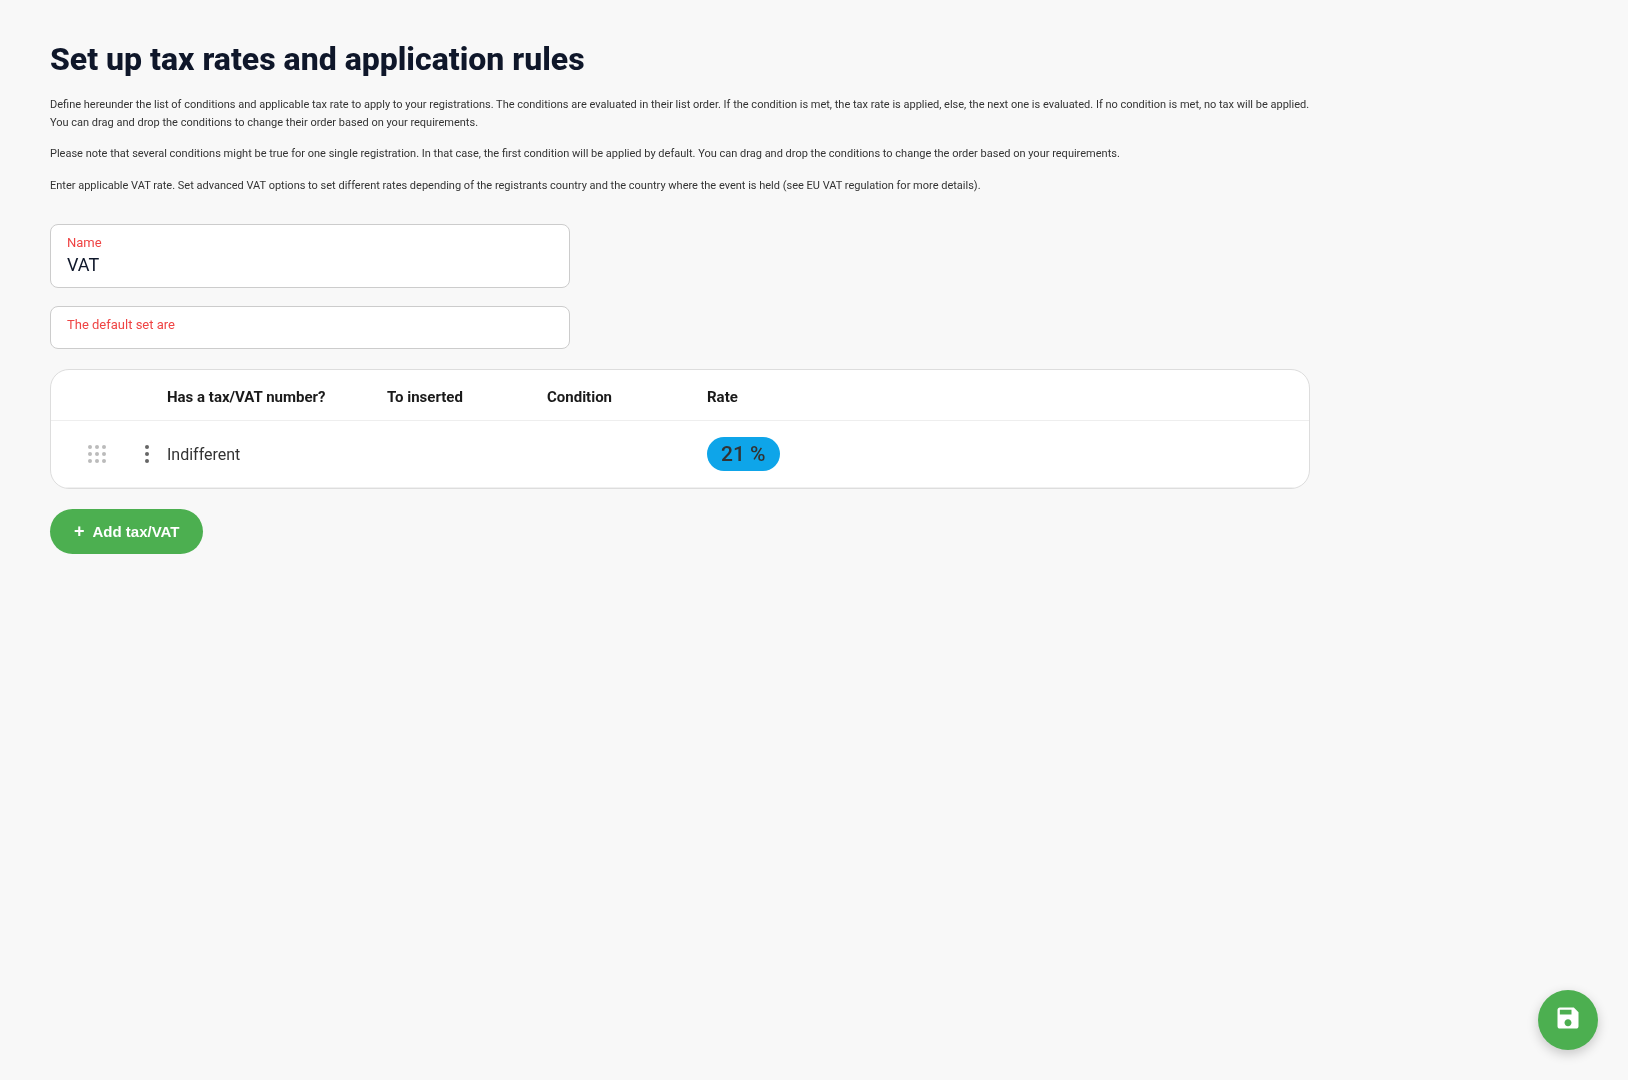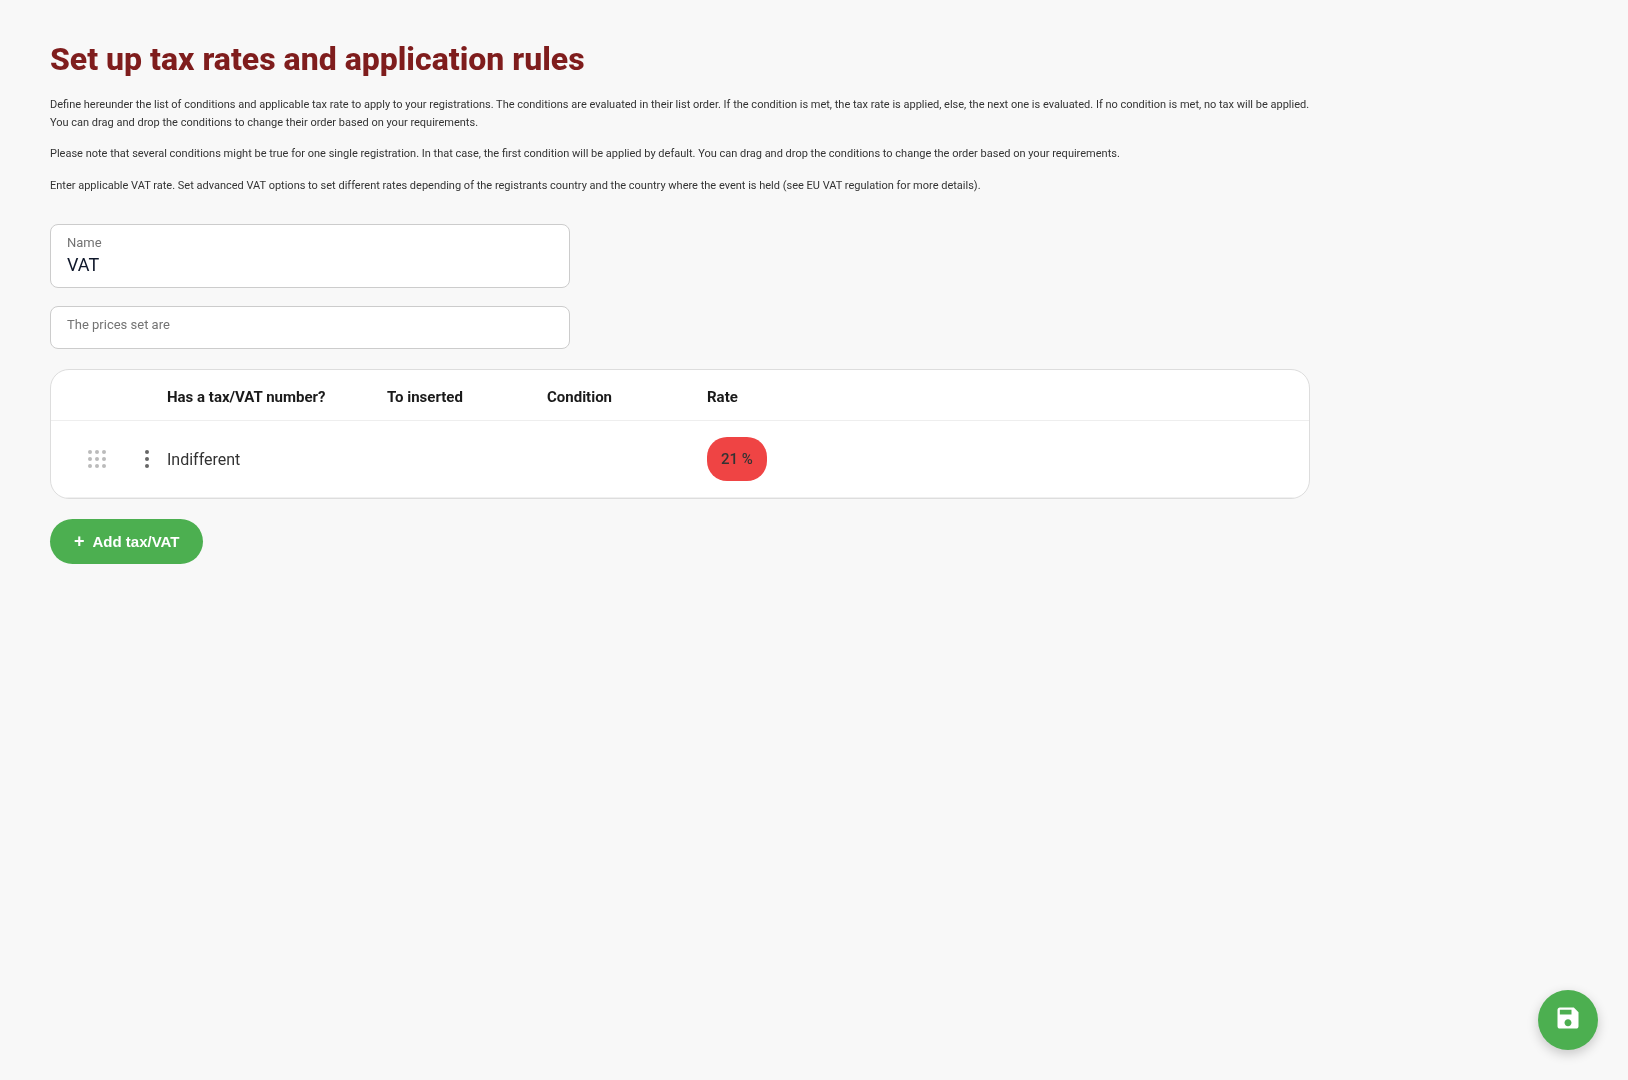--- a/index.html
+++ b/index.html
@@ -14,21 +14,21 @@
       color: #333;
       padding: 40px 50px;
       width: 1628px;
       min-height: 1080px;
       position: relative;
     }
 
     .page-title {
       font-size: 32px;
       font-weight: 800;
-      color: #7f1d1d;
+      color: #0f172a;
       margin-bottom: 18px;
     }
 
     .description-block {
       margin-bottom: 14px;
       font-size: 11px;
       line-height: 1.6;
       color: #333;
       max-width: 1260px;
     }
@@ -43,21 +43,21 @@
       padding: 10px 16px 12px;
       max-width: 520px;
       background: #fff;
       margin-bottom: 18px;
       position: relative;
     }
 
     .form-field label {
       display: block;
       font-size: 13px;
-      color: #737373;
+      color: #ef4444;
       margin-bottom: 4px;
     }
 
     .form-field .field-value {
       font-size: 18px;
       color: #0f172a;
       font-weight: 400;
     }
 
     .form-field-select {
@@ -137,24 +137,24 @@
       background: #666;
     }
 
     .cell-text {
       font-size: 16px;
       color: #333;
     }
 
     .rate-badge {
       display: inline-block;
-      background: #ef4444;
+      background: #0ea5e9;
       border-radius: 20px;
-      padding: 13px 14px;
-      font-size: 15px;
+      padding: 5px 14px;
+      font-size: 21px;
       color: #333;
       font-weight: 500;
     }
 
     .add-button {
       display: inline-flex;
       align-items: center;
       gap: 8px;
       background: #4caf50;
       color: #fff;
@@ -207,21 +207,21 @@
 
 
 <div class="form-section">
 
   <div class="form-field">
     <label>Name</label>
     <span class="field-value">VAT</span>
   </div>
 
   <div class="form-field">
-    <label>The prices set are</label>
+    <label>The default set are</label>
   </div>
 
 </div>
 
 
 <div class="table-container">
 
   <div class="table-header">
     <div class="table-header-cell"></div>
     <div class="table-header-cell"></div>

